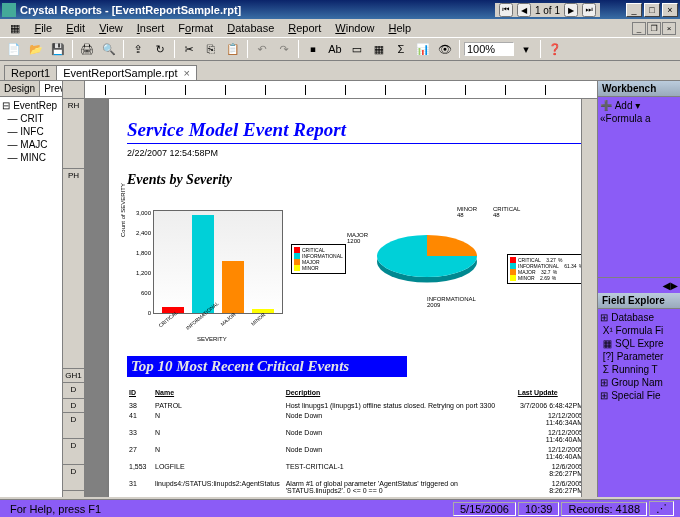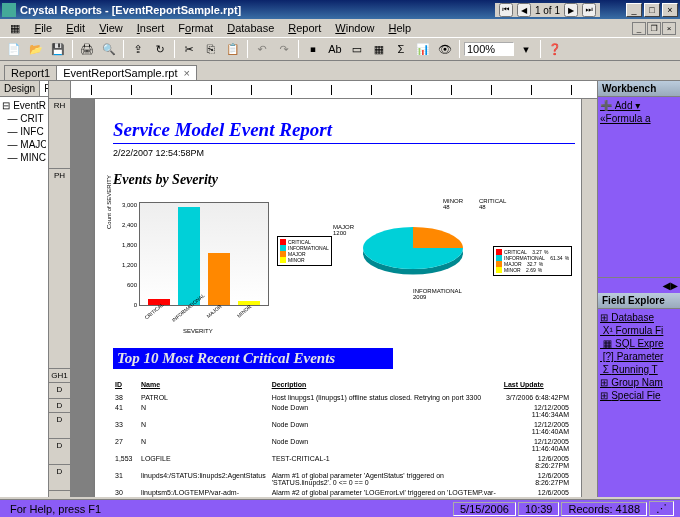--- a/index.html
+++ b/index.html
@@ -16,40 +16,40 @@
 .mdictl button { width: 14px; height: 13px; background: #d4d0c8; border: 1px solid #808080; font-size: 8px; cursor: pointer; }
 .toolbar { background: #d4d0c8; height: 24px; border-top: 1px solid #fff; border-bottom: 1px solid #808080; display: flex; align-items: center; padding: 0 4px; gap: 2px; }
 .tbtn { width: 20px; height: 20px; border: 1px solid transparent; display: flex; align-items: center; justify-content: center; cursor: pointer; font-size: 11px; }
 .tsep { width: 1px; height: 18px; background: #808080; margin: 0 2px; border-right: 1px solid #fff; }
 .zoom { border: 1px inset #fff; background: #fff; padding: 0 2px; font-size: 11px; width: 50px; }
 .tabstrip { background: #d4d0c8; height: 20px; display: flex; align-items: flex-end; border-bottom: 1px solid #808080; padding-left: 4px; }
 .tab { background: #d4d0c8; border: 1px solid #808080; border-bottom: none; padding: 1px 6px; font-size: 11px; margin-right: -1px; cursor: pointer; }
 .tab.active { background: #fff; }
 .tab .x { margin-left: 6px; color: #666; cursor: pointer; }
 .mainrow { display: flex; height: 416px; }
-.leftpane { width: 49px; background: #fff; border-right: 1px solid #808080; overflow: hidden; font-size: 10px; }
+.leftpane { width: 63px; background: #fff; border-right: 1px solid #808080; overflow: hidden; font-size: 10px; }
 .viewtabs { display: flex; background: #d4d0c8; border-bottom: 1px solid #808080; }
 .viewtabs span { padding: 2px 4px; border-right: 1px solid #808080; cursor: pointer; font-size: 10px; }
 .viewtabs span.active { background: #fff; }
 .tree { padding: 2px; }
 .tree div { white-space: nowrap; overflow: hidden; padding: 1px 0; }
 .centerarea { flex: 1; display: flex; flex-direction: column; background: #808080; position: relative; }
 .ruler-h { background: #fff; height: 18px; border-bottom: 1px solid #808080; display: flex; }
 .ruler-h-gutter { width: 22px; background: #d4d0c8; border-right: 1px solid #808080; }
 .ruler-h-scale { flex: 1; position: relative; background: #fff; }
 .ruler-h-scale::before { content: ""; position: absolute; left: 20px; right: 20px; top: 4px; height: 10px; background: repeating-linear-gradient(90deg, #000 0, #000 1px, transparent 1px, transparent 40px); }
 .editrow { flex: 1; display: flex; overflow: hidden; }
 .sectgutter { width: 22px; background: #d4d0c8; border-right: 1px solid #808080; display: flex; flex-direction: column; font-size: 8px; }
 .sectlabel { writing-mode: horizontal-tb; padding: 2px; border-bottom: 1px solid #808080; text-align: center; overflow: hidden; }
 .canvas { flex: 1; overflow: hidden; background: #808080; position: relative; }
 .page { position: absolute; left: 24px; top: 0; width: 498px; height: 640px; background: #fff; box-shadow: 2px 2px 4px rgba(0,0,0,.4); padding: 20px 18px; }
 .rpt-title { color: #00f; font-family: "Times New Roman", serif; font-style: italic; font-weight: bold; font-size: 19px; margin-bottom: 2px; }
 .rpt-title-line { border-top: 1px solid #00f; margin-bottom: 4px; }
 .rpt-dt { font-size: 9px; margin-bottom: 14px; }
-.rpt-h2 { font-family: "Times New Roman", serif; font-style: italic; font-weight: bold; font-size: 14px; margin-bottom: 8px; }
+.rpt-h2 { font-family: "Times New Roman", serif; font-style: italic; font-weight: bold; font-size: 14px; margin-bottom: 16px; }
 .charts { display: flex; gap: 20px; margin-bottom: 12px; }
 .barchart { width: 200px; height: 140px; position: relative; }
 .bar-area { position: absolute; left: 26px; top: 6px; width: 130px; height: 104px; border: 1px solid #666; background: linear-gradient(#eee,#fff); }
 .bar { position: absolute; bottom: 0; width: 22px; }
 .bar-crit { left: 8px; height: 6px; background: #f00; }
 .bar-info { left: 38px; height: 98px; background: #00d0d8; }
 .bar-maj { left: 68px; height: 52px; background: #f80; }
 .bar-min { left: 98px; height: 4px; background: #ff0; }
 .bar-yaxis { position: absolute; left: 0; top: 6px; width: 24px; height: 104px; font-size: 6px; text-align: right; }
 .bar-yaxis span { display: block; height: 20px; }
@@ -74,21 +74,21 @@
 .tbl th { text-align: left; text-decoration: underline; padding-bottom: 4px; }
 .tbl td { padding: 0 4px 1px 0; vertical-align: top; }
 .tbl td:nth-child(1) { width: 24px; }
 .tbl td:nth-child(2) { width: 100px; }
 .tbl td:nth-child(3) { width: 230px; }
 .tbl td:nth-child(4) { text-align: right; }
 .pagenav { position: absolute; right: 80px; top: 3px; font-size: 10px; display: flex; align-items: center; gap: 4px; background: #d4d0c8; padding: 0 4px; }
 .pagenav button { width: 14px; height: 14px; font-size: 8px; cursor: pointer; }
 .rightpane { width: 83px; background: #8b5cf6; border-left: 1px solid #808080; font-size: 10px; overflow: hidden; }
 .rp-title { background: linear-gradient(#bcd, #9ab); padding: 2px 4px; font-weight: bold; border-bottom: 1px solid #808080; white-space: nowrap; overflow: hidden; }
-.rp-body { padding: 2px; white-space: nowrap; overflow: hidden; text-decoration: underline; }
+.rp-body { padding: 2px; white-space: nowrap; overflow: hidden; }
 .rp-body div { padding: 1px 0; }
 .scrollbar-v { width: 16px; background: #d4d0c8; border-left: 1px solid #808080; }
 .statusbar { position: absolute; bottom: 0; left: 0; right: 0; height: 18px; background: #8b5cf6; border-top: 1px solid #808080; display: flex; align-items: center; padding: 0 4px; font-size: 11px; }
 .statusbar .cell { border: 1px inset #fff; padding: 0 6px; margin-right: 2px; }
 .statusbar .cell:first-child { flex: 1; border: none; }
 </style>
 </head>
 <body>
 
 <div class="titlebar">

